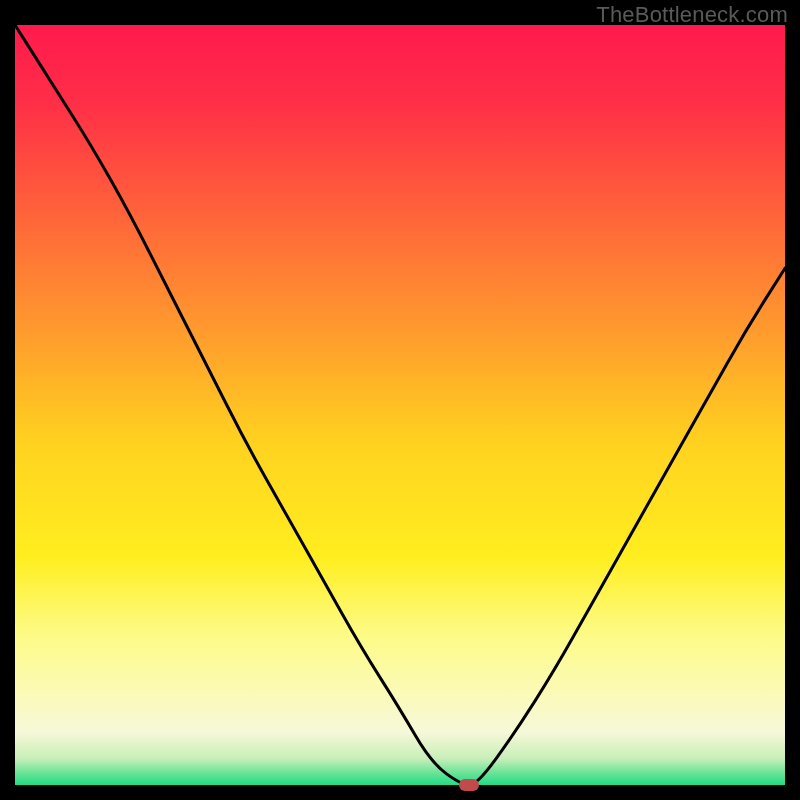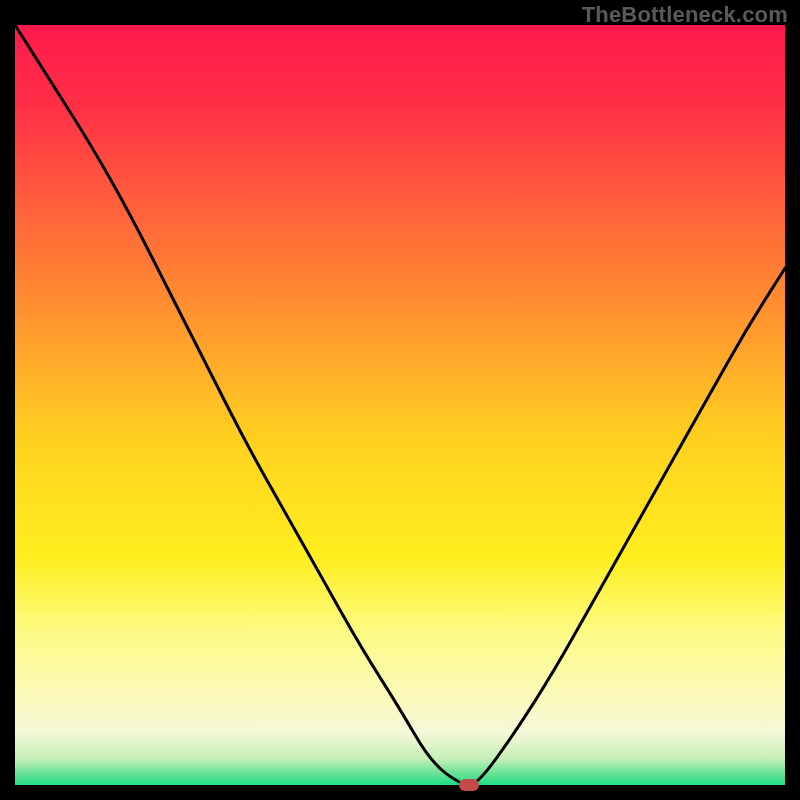--- a/index.html
+++ b/index.html
@@ -25,21 +25,21 @@
     top: 0;
     width: 770px;
     height: 760px;
   }
   .watermark {
     position: absolute;
     top: 2px;
     right: 12px;
     color: #5a5a5a;
     font-size: 22px;
-    font-weight: 700;
+    font-weight: 400;
     letter-spacing: 0.2px;
   }
   .marker {
     position: absolute;
     width: 20px;
     height: 12px;
     background: #c24a4a;
     border-radius: 6px;
     transform: translate(-50%, -50%);
   }

